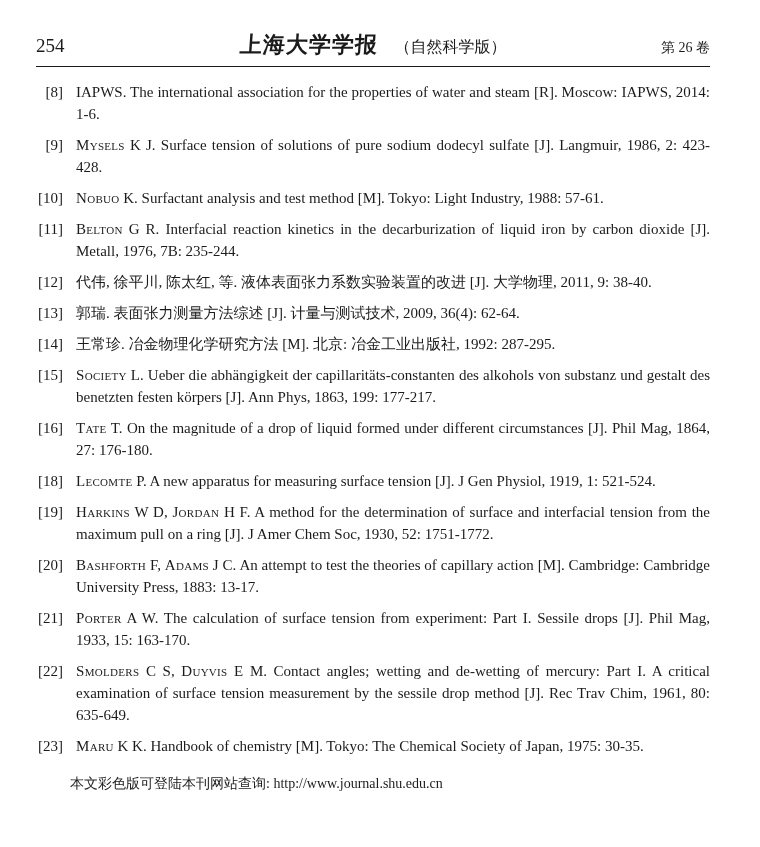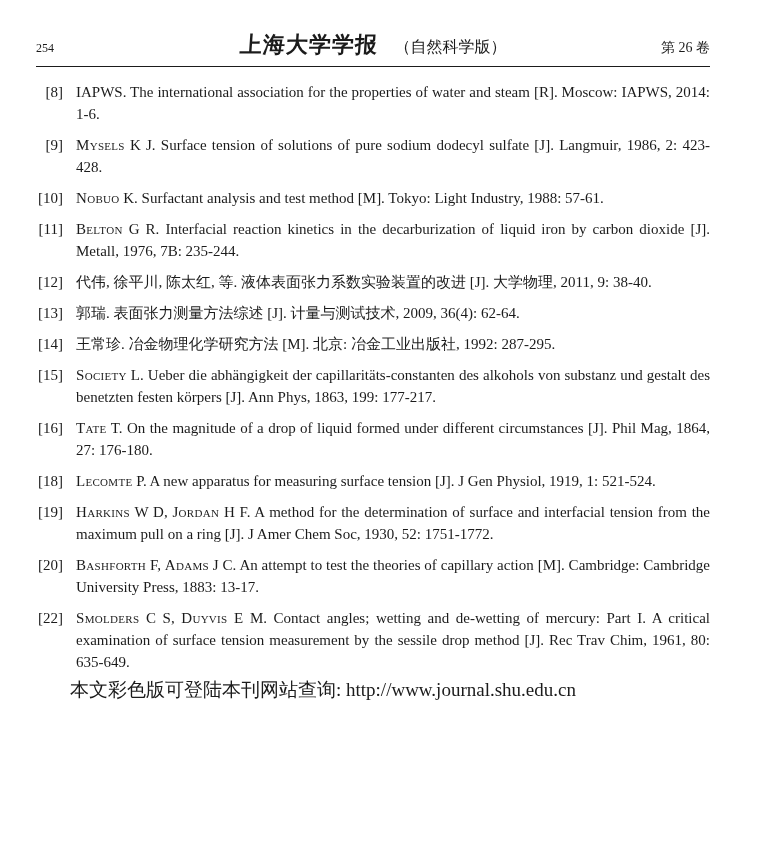--- a/index.html
+++ b/index.html
@@ -17,21 +17,21 @@
     font-family: "Liberation Serif", "DejaVu Serif", serif;
     padding: 30px 50px 0 36px;
     overflow: hidden;
   }
   
   .header {
     display: flex;
     align-items: baseline;
     justify-content: space-between;
   }
-  .header .left  { width: 90px; font-size: 12px; }
+  .header .left  { width: 90px; font-size: 19px; }
   .header .center { flex: 1; text-align: center; white-space: nowrap; }
   .header .right { width: 90px; text-align: right; font-size: 14px; }
   .cal-title {
     font-size: 22px;
     font-weight: bold;
     letter-spacing: 1px;
     transform: skewX(-4deg);
     display: inline-block;
   }
   .cal-suffix { font-size: 16px; margin-left: 17px; }
@@ -59,23 +59,23 @@
     flex: 1;
     margin-left: 13px;
     text-align: justify;
   }
   .sc {
     font-variant: small-caps;
     letter-spacing: 0.3px;
   }
   
   .footer {
-    margin-top: 6px;
+    margin-top: 16px;
     padding-left: 34px;
-    font-size: 19px;
+    font-size: 14px;
     line-height: 22px;
   }
 </style>
 </head>
 <body>
 
 <div class="page">
 
   <div class="header">
     <span class="left">254</span>
@@ -142,25 +142,33 @@
   <div class="ref">
     <span class="ref-num">[19]</span>
     <span class="ref-text"><span class="sc">Harkins</span><span> W D, </span><span class="sc">Jordan</span><span> H F. A method for the determination of surface and interfacial tension from the maximum pull on a ring [J]. J Amer Chem Soc, 1930, 52: 1751-1772.</span></span>
   </div>
 
   <div class="ref">
     <span class="ref-num">[20]</span>
     <span class="ref-text"><span class="sc">Bashforth</span><span> F, </span><span class="sc">Adams</span><span> J C. An attempt to test the theories of capillary action [M]. Cambridge: Cambridge University Press, 1883: 13-17.</span></span>
   </div>
 
+  <div class="ref">
+    <span class="ref-num">[21]</span>
+    <span class="ref-text"><span class="sc">Porter</span><span> A W. The calculation of surface tension from experiment: Part I. Sessile drops [J]. Phil Mag, 1933, 15: 163-170.</span></span>
+  </div>
 
   <div class="ref">
     <span class="ref-num">[22]</span>
     <span class="ref-text"><span class="sc">Smolders</span><span> C S, </span><span class="sc">Duyvis</span><span> E M. Contact angles; wetting and de-wetting of mercury: Part I. A critical examination of surface tension measurement by the sessile drop method [J]. Rec Trav Chim, 1961, 80: 635-649.</span></span>
   </div>
 
+  <div class="ref">
+    <span class="ref-num">[23]</span>
+    <span class="ref-text"><span class="sc">Maru</span><span> K K. Handbook of chemistry [M]. Tokyo: The Chemical Society of Japan, 1975: 30-35.</span></span>
+  </div>
 </div>
 
   <div class="footer">
     <span>本文彩色版可登陆本刊网站查询: </span><span>http://www.journal.shu.edu.cn</span>
   </div>
 
 </div>
 
 </body></html>

